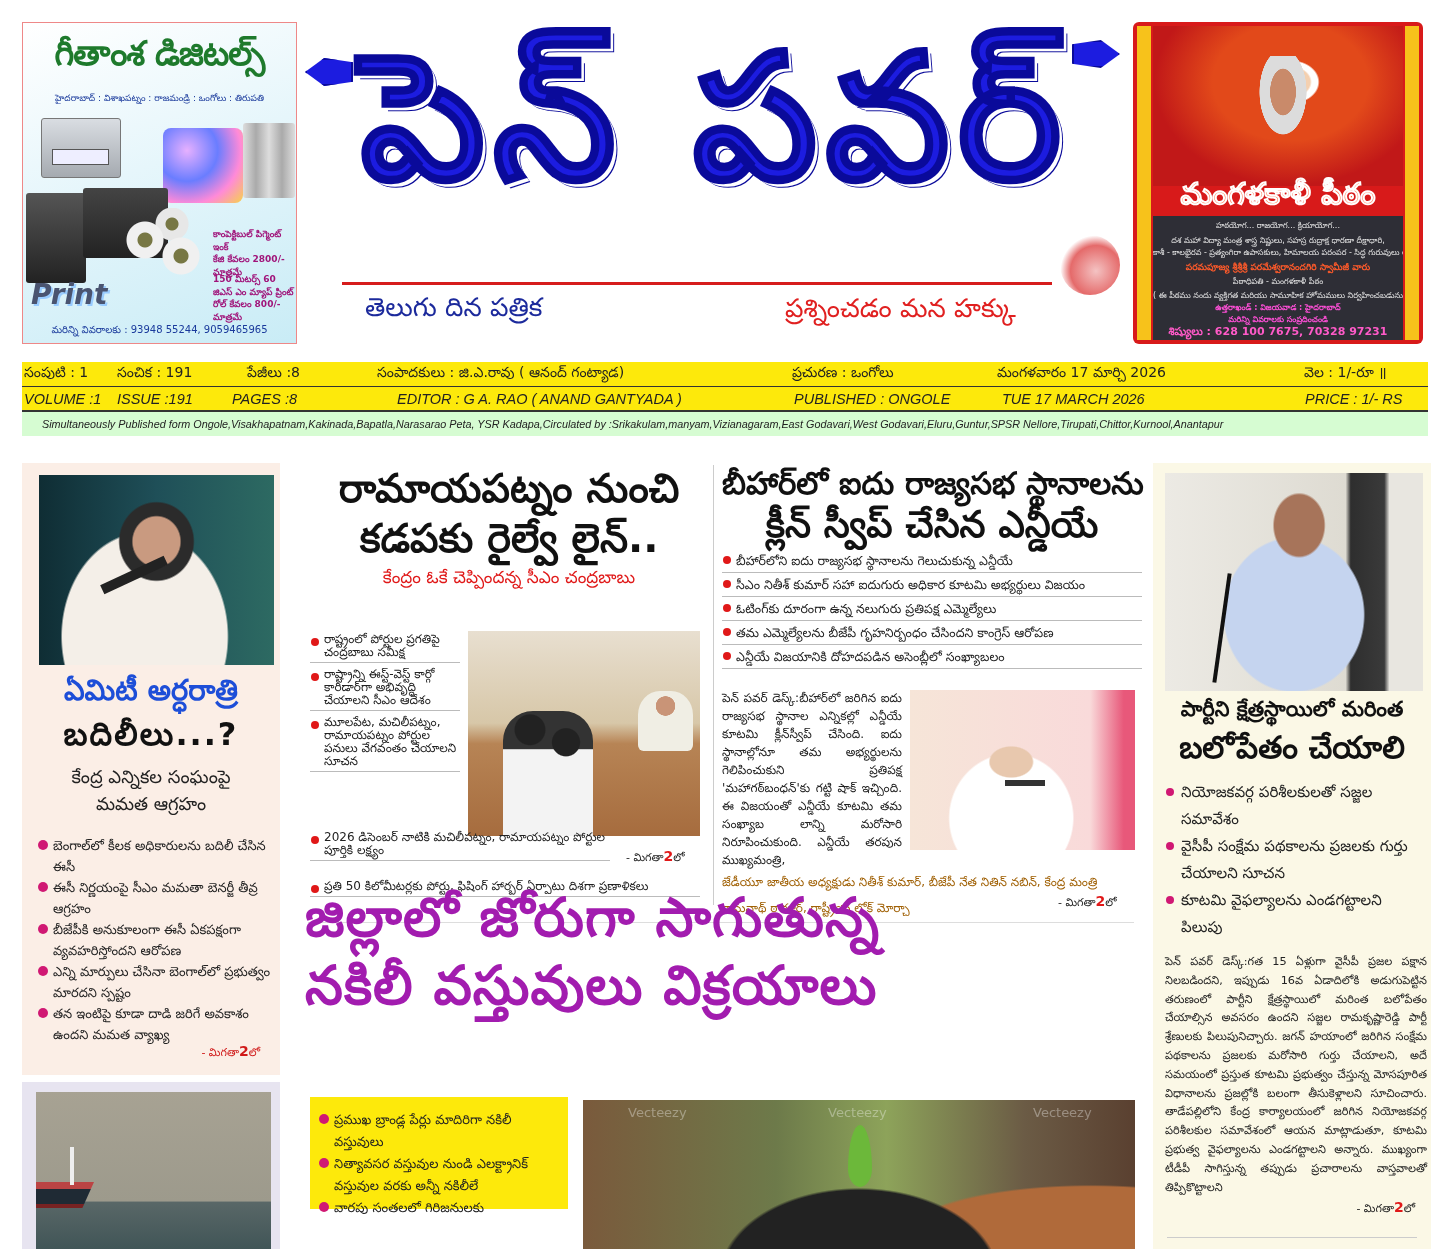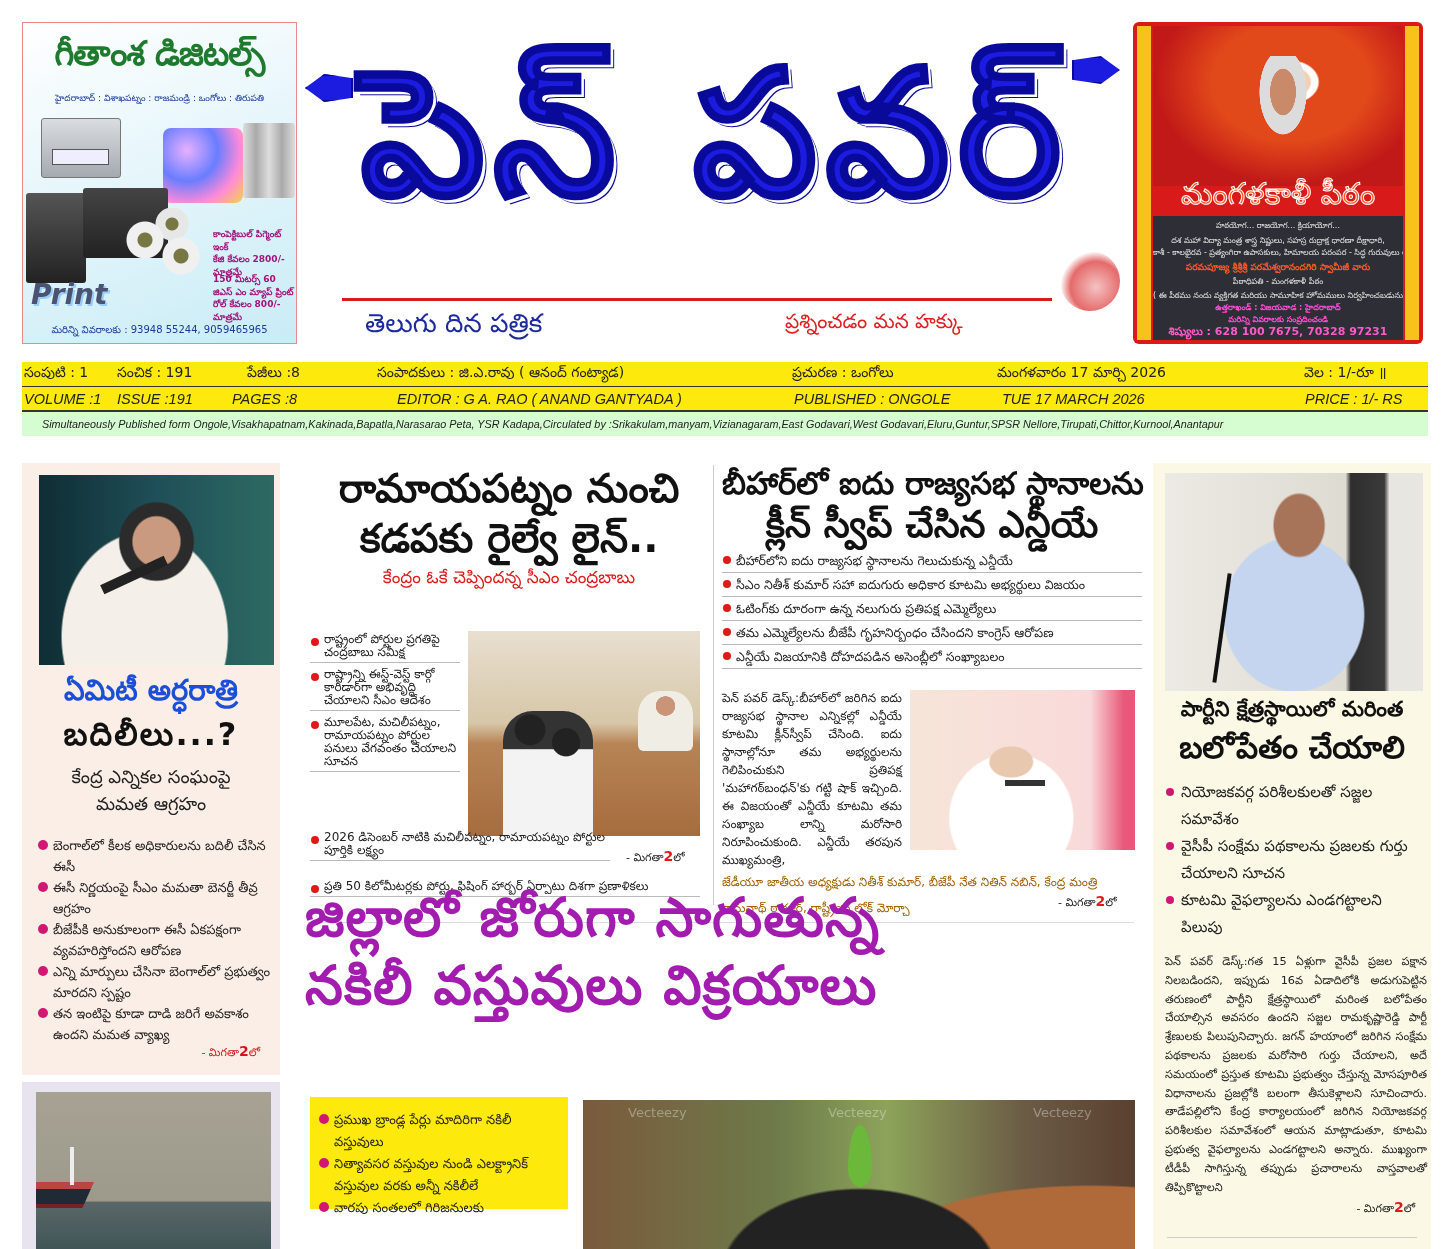--- a/index.html
+++ b/index.html
@@ -14,35 +14,35 @@
   .ad-left .printer1::after { content: ""; position: absolute; left: 10px; top: 30px; width: 55px; height: 14px; background: #eef; border: 1px solid #555; }
   .ad-left .plotter { position: absolute; left: 3px; top: 170px; width: 60px; height: 90px; background: linear-gradient(#555, #222); border-radius: 3px; }
   .ad-left .plotter2 { position: absolute; left: 60px; top: 165px; width: 85px; height: 70px; background: linear-gradient(#444, #222); border-radius: 3px; }
   .ad-left .bottles { position: absolute; left: 140px; top: 105px; width: 80px; height: 75px; background: radial-gradient(circle at 30% 30%, #e6b0ff, #6a7dff 40%, #ff8ad8 70%, #f6d24a); border-radius: 8px; }
   .ad-left .inks { position: absolute; left: 220px; top: 100px; width: 52px; height: 75px; background: linear-gradient(90deg,#ddd,#aaa,#ddd,#aaa,#ddd); border-radius: 3px; }
   .ad-left .rolls { position: absolute; left: 95px; top: 185px; width: 90px; height: 80px; background: radial-gradient(circle at 30% 40%, #774 0 7px, #f0f0f0 8px 18px, transparent 19px), radial-gradient(circle at 70% 60%, #774 0 7px, #f0f0f0 8px 18px, transparent 19px), radial-gradient(circle at 60% 20%, #774 0 6px, #e7e7e7 7px 16px, transparent 17px); }
   .ad-left .offer { position: absolute; left: 190px; font-size: 9px; color: #a0147a; font-weight: bold; width: 85px; line-height: 1.4; }
   .ad-left .print-logo { position: absolute; left: 8px; top: 255px; font-size: 28px; font-weight: bold; color: #4a5470; font-style: italic; text-shadow: 2px 2px 0 #9cf; }
   .ad-left .contact { position: absolute; left: 0; right: 0; top: 301px; text-align: center; font-size: 10px; color: #1a3a9c; }
 
-  .logo-area { position: absolute; left: 300px; top: 16px; width: 830px; height: 355px; }
+  .logo-area { position: absolute; left: 300px; top: 0; width: 830px; height: 355px; }
   .logo-title { position: absolute; left: 55px; top: 30px; width: 720px; text-align: center; font-size: 175px; font-weight: bold; color: #1c1ce0; line-height: 1; letter-spacing: 8px; -webkit-text-stroke: 3px #0a0a9a; text-shadow: 0 0 0 #fff, 4px 4px 0 #ffffff, 5px 5px 0 #0a0a9a; }
   .pen-nib { position: absolute; width: 48px; height: 28px; background: #1c1ce0; clip-path: polygon(0 50%, 40% 0, 100% 15%, 100% 85%, 40% 100%); border: 2px solid #0a0a9a; }
   .pen-nib.left { left: 5px; top: 58px; }
   .pen-nib.right { left: 772px; top: 40px; transform: scaleX(-1); }
   .logo-rule { position: absolute; left: 42px; top: 282px; width: 710px; height: 3px; background: #d61c1c; }
   .pen-hand { position: absolute; left: 760px; top: 235px; width: 60px; height: 60px; background: radial-gradient(circle at 60% 60%, #f2b8b8, #e05050 50%, transparent 70%); border-radius: 50%; opacity: .85; }
   .tagline-left { position: absolute; left: 65px; top: 292px; font-size: 26px; color: #1c2a9c; }
-  .tagline-right { position: absolute; left: 485px; top: 293px; font-size: 20px; color: #e02020; }
+  .tagline-right { position: absolute; left: 485px; top: 293px; font-size: 26px; color: #e02020; }
 
   .ad-right { position: absolute; left: 1133px; top: 22px; width: 290px; height: 322px; background: #d81a1a; border-radius: 6px; padding: 4px; }
   .ad-right .inner { position: relative; width: 100%; height: 100%; background: linear-gradient(90deg, #f7c21b 0 5%, transparent 5% 95%, #f7c21b 95%); overflow: hidden; }
   .ad-right .photo { position: absolute; left: 16px; right: 16px; top: 0; height: 160px; background: radial-gradient(ellipse at 55% 35%, #f4d0b0 0 10%, #ffffff 11% 14%, #e2491a 15% 40%, #c11818 70%); }
   .ad-right .photo::before { content: ""; position: absolute; left: 100px; top: 30px; width: 60px; height: 90px; background: radial-gradient(ellipse at 50% 40%, #c98a6a 0 30%, #dcdcdc 31% 55%, transparent 56%); }
-  .ad-right .title { position: absolute; left: 16px; right: 16px; top: 150px; text-align: center; font-size: 30px; font-weight: normal; color: #ff5a2a; -webkit-text-stroke: 1px #ffffff; }
+  .ad-right .title { position: absolute; left: 16px; right: 16px; top: 150px; text-align: center; font-size: 30px; font-weight: bold; color: #ff5a2a; -webkit-text-stroke: 1px #ffffff; }
   .ad-right .dark { position: absolute; left: 16px; right: 16px; top: 190px; bottom: 0; background: #2e2e36; }
   .ad-right .line { position: absolute; left: 16px; right: 16px; text-align: center; font-size: 8px; color: #e8e8e8; white-space: nowrap; overflow: hidden; }
   .ad-right .line.orange { color: #ff5a2a; font-weight: bold; font-size: 9px; }
   .ad-right .line.pink { color: #ff4fd8; font-weight: bold; }
   .ad-right .line.phone { color: #ff5ac8; font-weight: bold; font-size: 11px; }
 
   
   .info-strip { position: absolute; left: 22px; top: 362px; width: 1406px; }
   .info-row { height: 25px; background: #fde90b; display: flex; align-items: center; font-size: 14px; color: #222; position: relative; }
   .info-row.te { border-bottom: 1px solid #333; }

